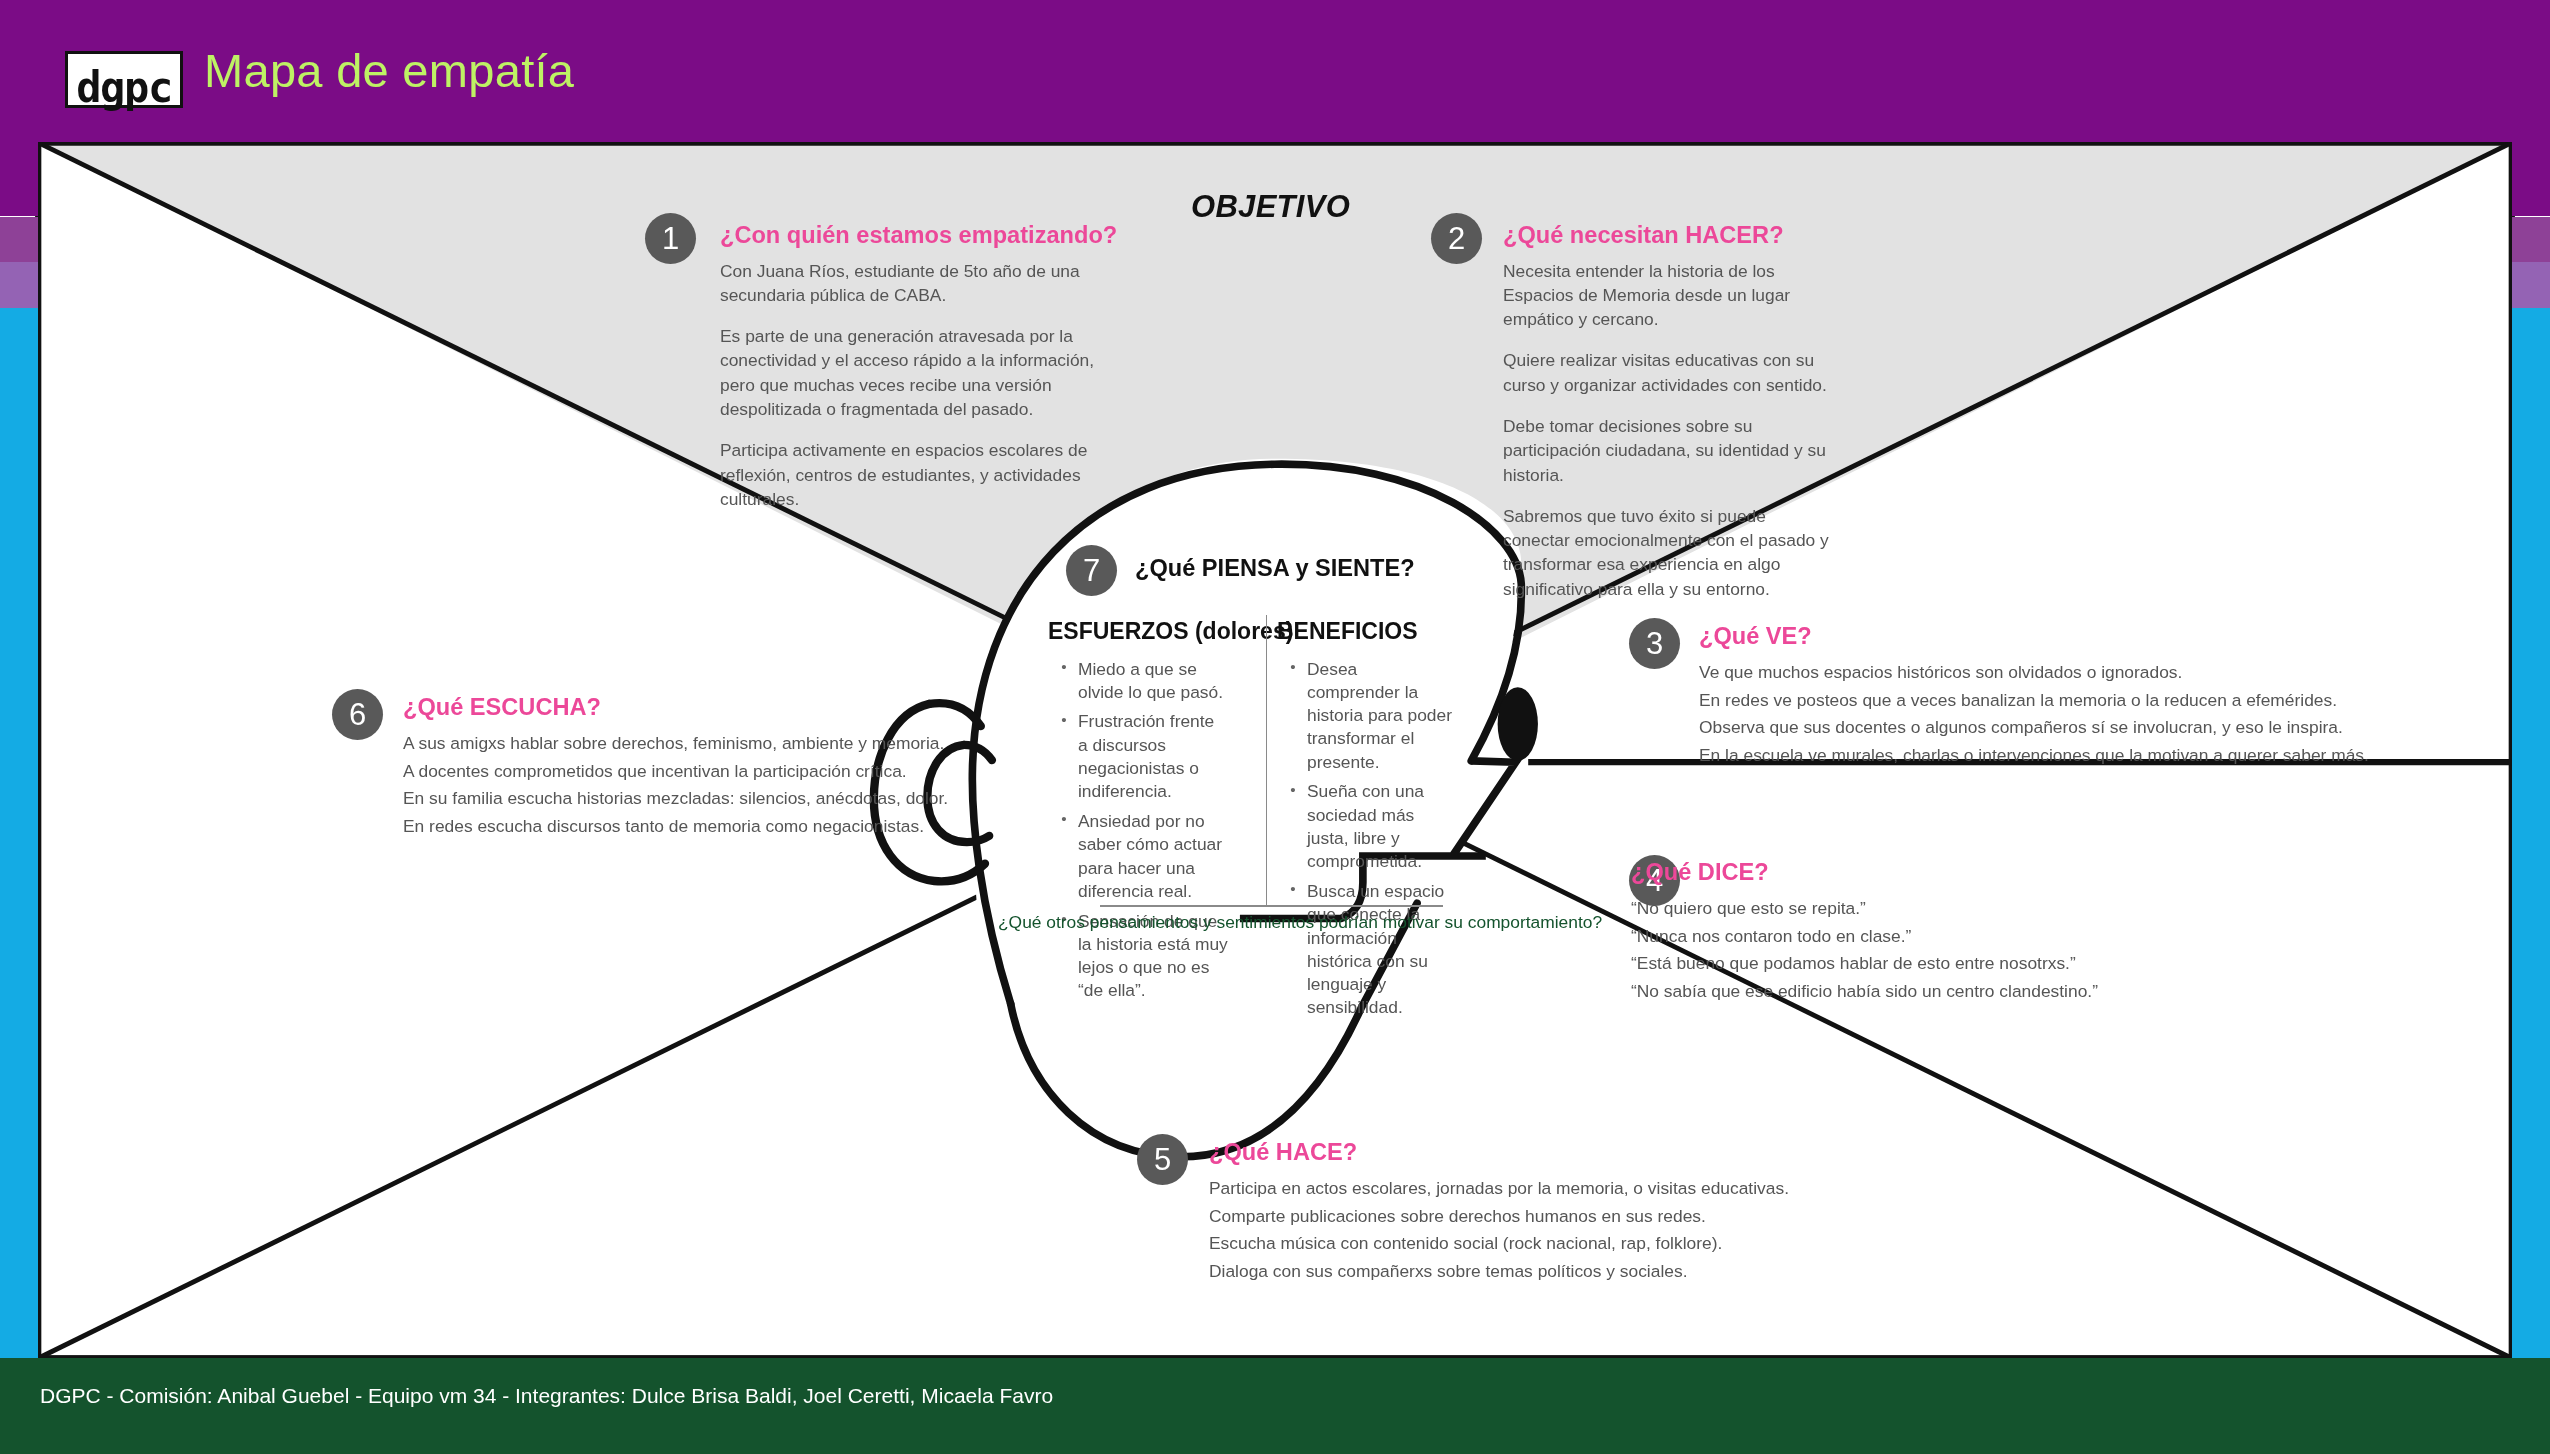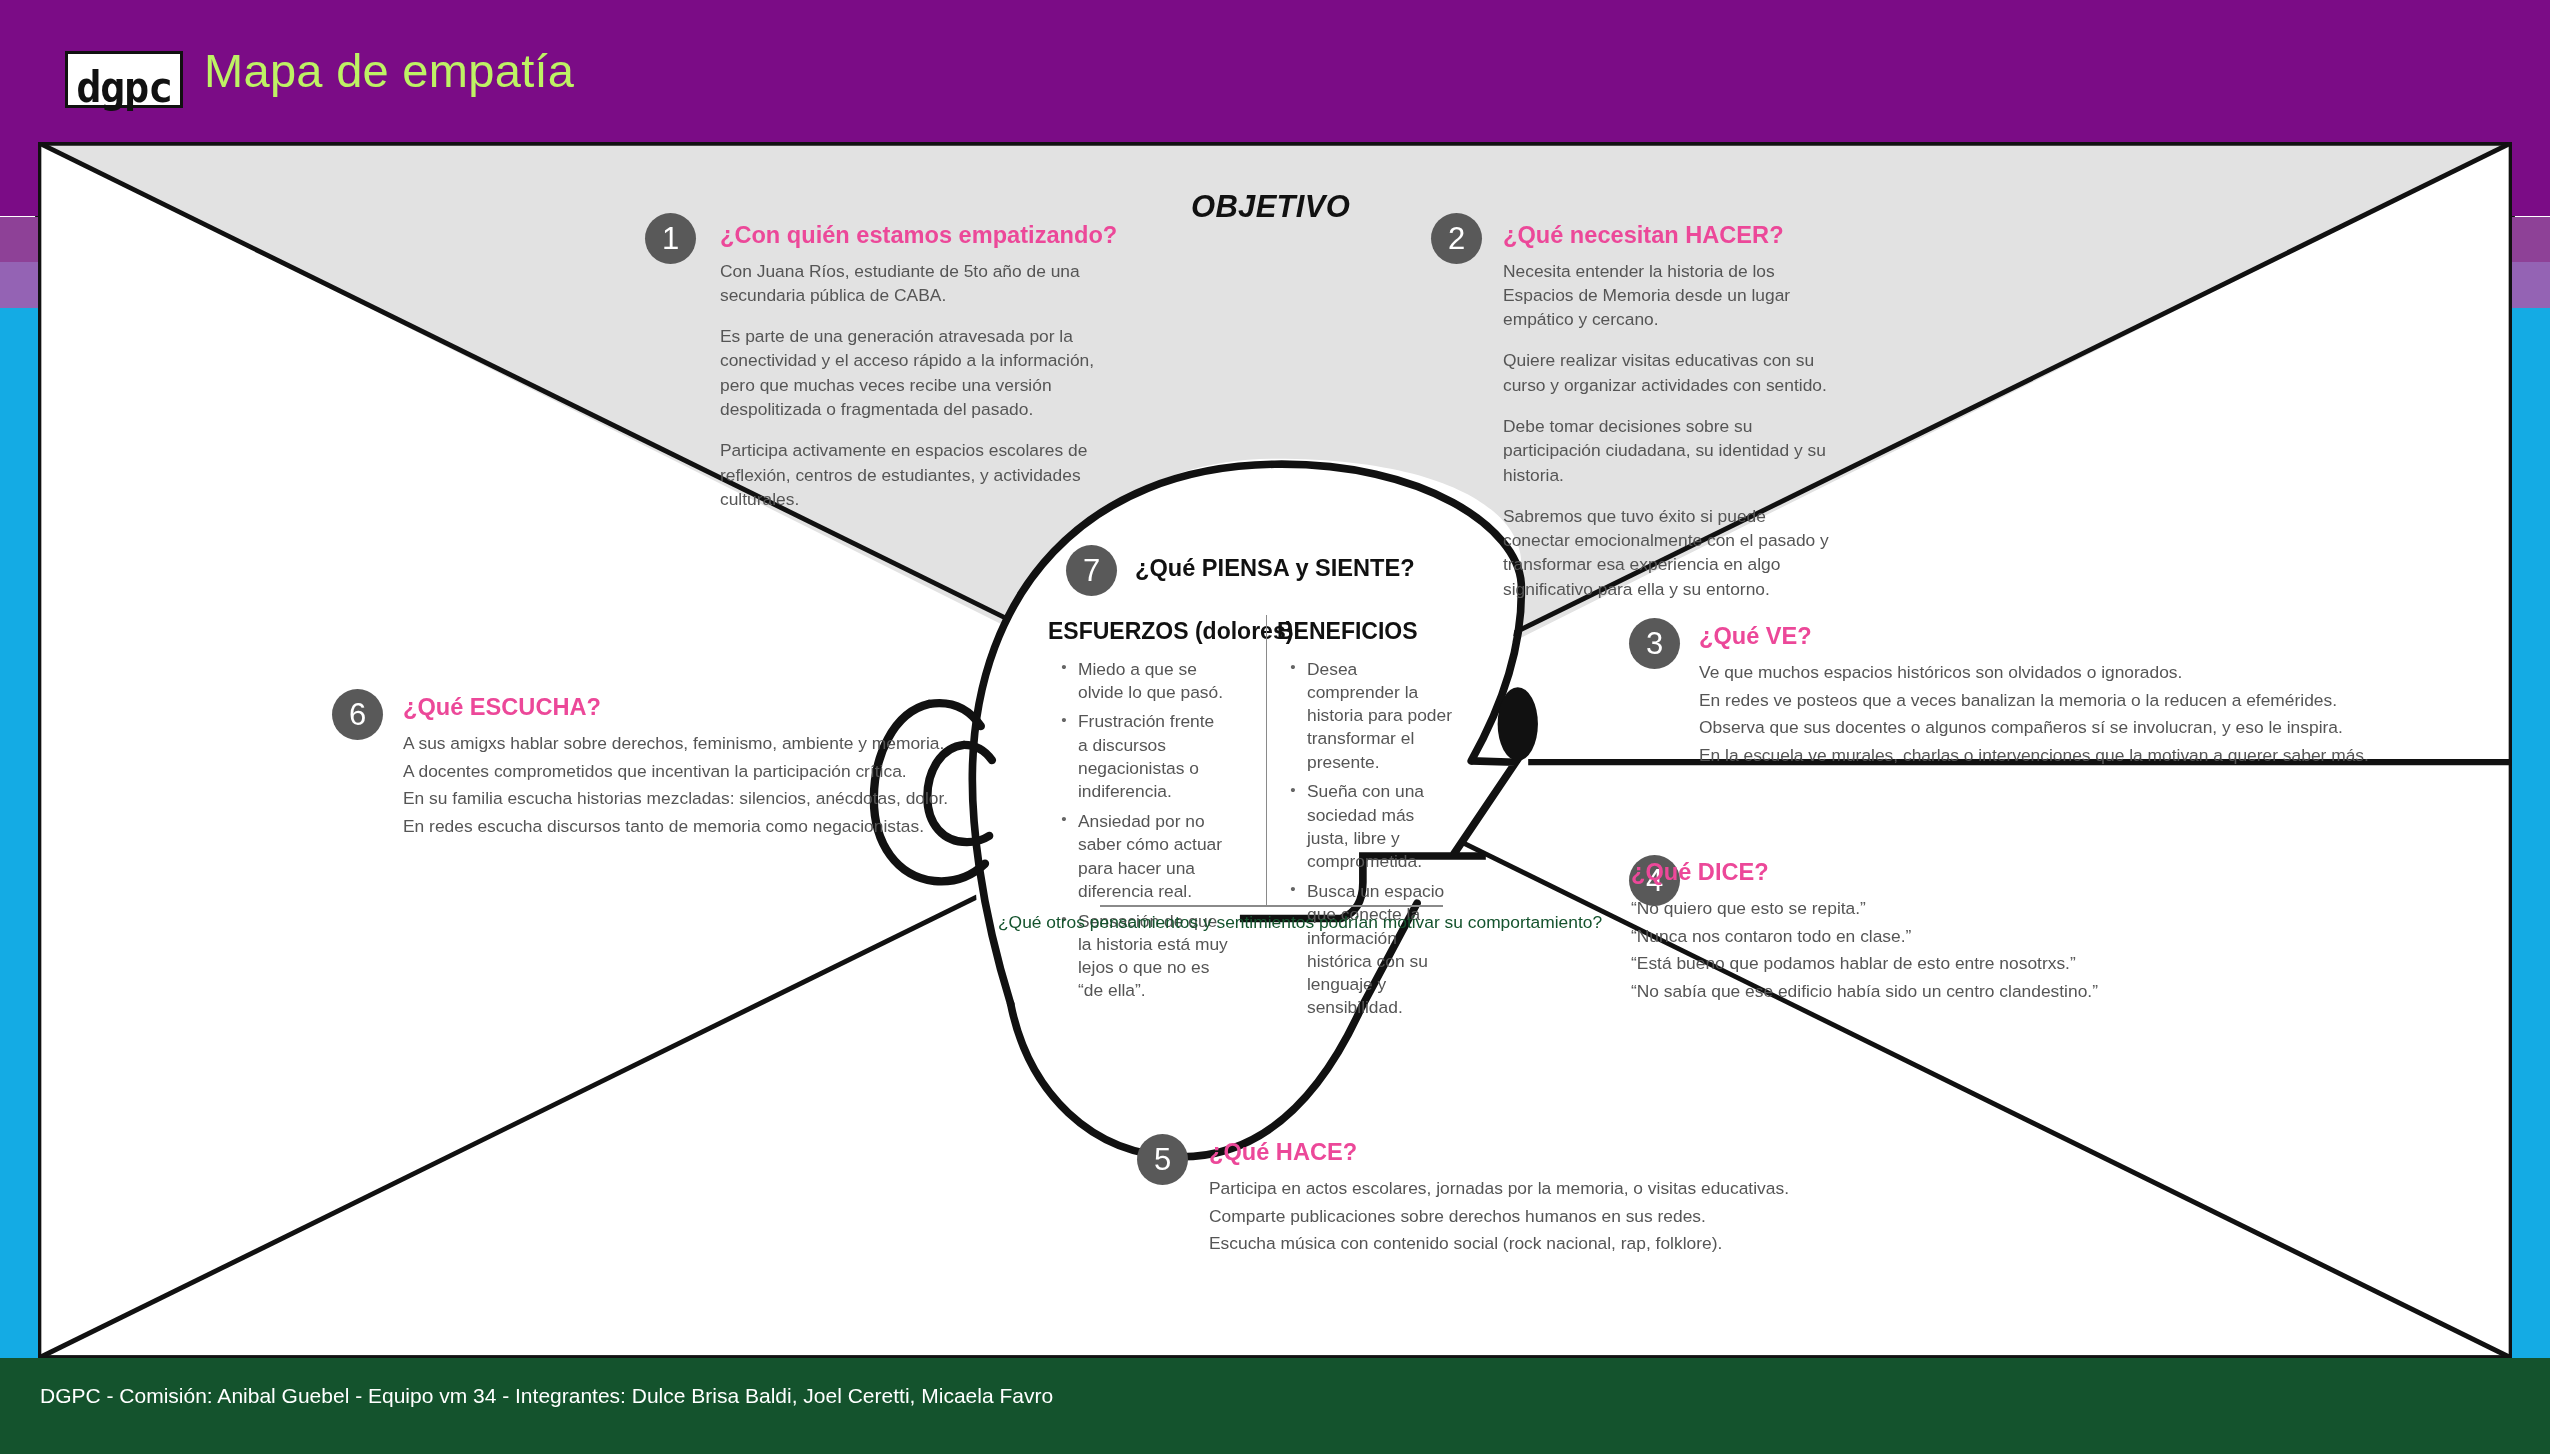--- a/index.html
+++ b/index.html
@@ -367,20 +367,21 @@
     </div>
   </div>
 
   <div class="numdot" style="left:1137px; top:1134px;">5</div>
   <div class="block" style="left:1209px; top:1139px; width:723px;">
     <div class="q-title">¿Qué HACE?</div>
     <div class="q-body q-lines">
       <div>Participa en actos escolares, jornadas por la memoria, o visitas educativas.</div>
       <div>Comparte publicaciones sobre derechos humanos en sus redes.</div>
       <div>Escucha música con contenido social (rock nacional, rap, folklore).</div>
+      <div>Dialoga con sus compañerxs sobre temas políticos y sociales.</div>
     </div>
   </div>
 
   <div class="numdot" style="left:332px; top:689px;">6</div>
   <div class="block" style="left:403px; top:694px; width:716px;">
     <div class="q-title">¿Qué ESCUCHA?</div>
     <div class="q-body q-lines">
       <div>A sus amigxs hablar sobre derechos, feminismo, ambiente y memoria.</div>
       <div>A docentes comprometidos que incentivan la participación crítica.</div>
       <div>En su familia escucha historias mezcladas: silencios, anécdotas, dolor.</div>

